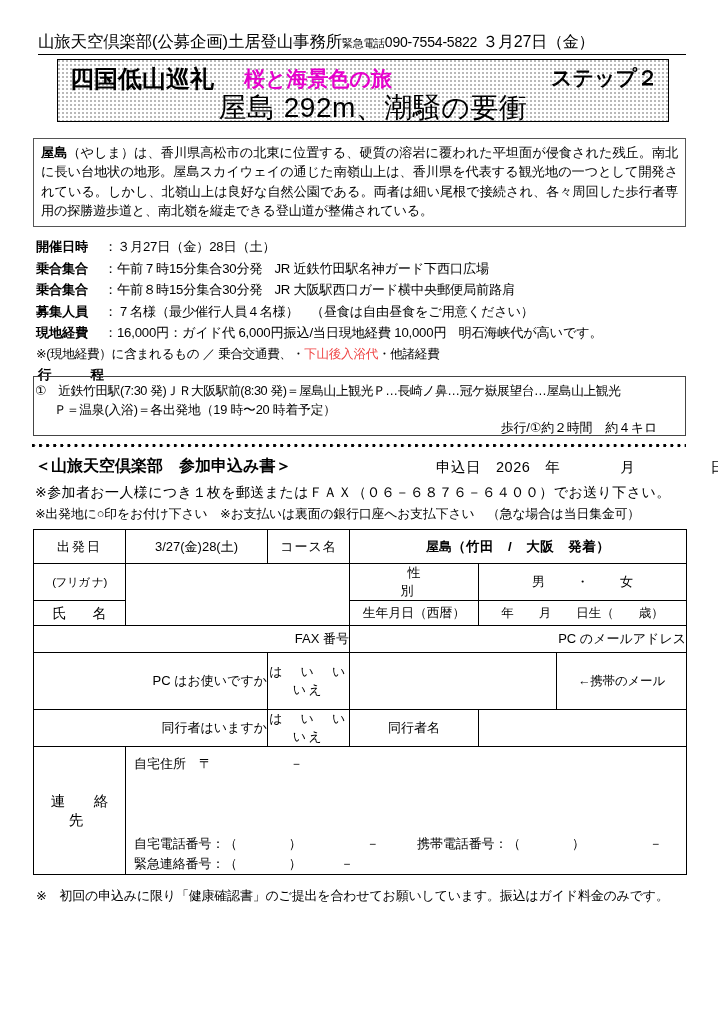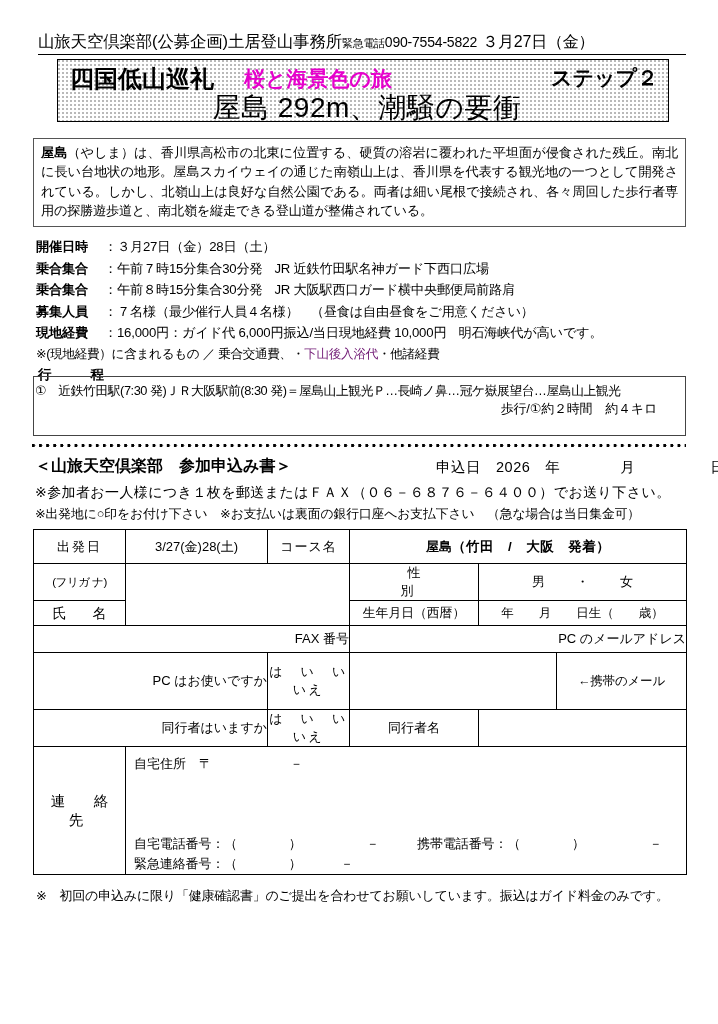--- a/index.html
+++ b/index.html
@@ -97,21 +97,21 @@
   }
   .t-step {
     position: absolute;
     right: 10px; top: 1px;
     font-size: 21px;
     font-weight: bold;
     letter-spacing: 0px;
   }
   .title-row2 {
     position: absolute;
-    left: 4px; top: 29px;
+    left: 10px; top: 29px;
     width: 100%;
     text-align: center;
     font-size: 28px;
     letter-spacing: 0.5px;
     white-space: nowrap;
   }
 
   
   .descbox {
     position: absolute;
@@ -150,21 +150,21 @@
     display: inline-block;
     width: 68px;
   }
   .dl .gap { display: inline-block; width: 12px; }
   .note {
     white-space: nowrap;
     font-size: 12.6px;
     line-height: 21px;
     letter-spacing: -0.3px;
   }
-  .note .red { color: #701a75; }
+  .note .red { color: #ef4444; }
   .koutei {
     font-weight: bold;
     font-size: 13.5px;
     letter-spacing: 4px;
     line-height: 20px;
     padding-left: 2px;
   }
 
   
   .itin {
@@ -378,20 +378,21 @@
       <span class="lbl">現地経費</span><span>：16,000円：ガイド代 6,000円振込/当日現地経費 10,000円</span><span class="gap"></span><span>明石海峡代が高いです。</span>
     </div>
     <div class="note">
       <span>※(現地経費）に含まれるもの ／ 乗合交通費、・</span><span class="red">下山後入浴代</span><span>・他諸経費</span>
     </div>
     <div class="koutei">行　　程</div>
   </div>
 
   <div class="itin">
     <div class="l1">①　近鉄竹田駅(7:30 発)ＪＲ大阪駅前(8:30 発)＝屋島山上観光Ｐ…長崎ノ鼻…冠ケ嶽展望台…屋島山上観光</div>
+    <div class="l2">Ｐ＝温泉(入浴)＝各出発地（19 時〜20 時着予定）</div>
     <div class="l3">歩行/①約２時間　約４キロ</div>
   </div>
 
   <div class="cutline"></div>
 
   <div class="apphdr">
     <div class="r1">
       <span class="formtitle">＜山旅天空倶楽部　参加申込み書＞</span>
       <span class="appdate">申込日　2026　年　　　　月　　　　　日</span>
     </div>

